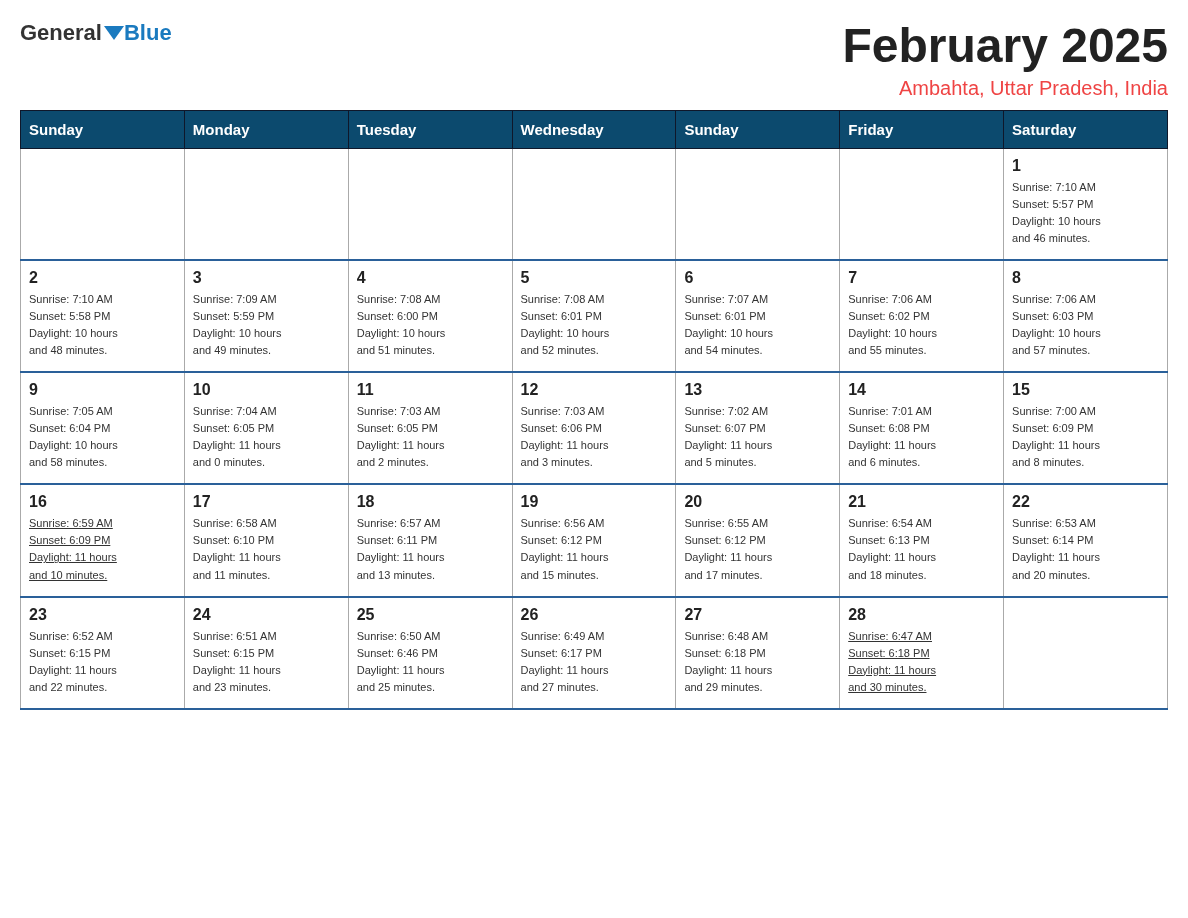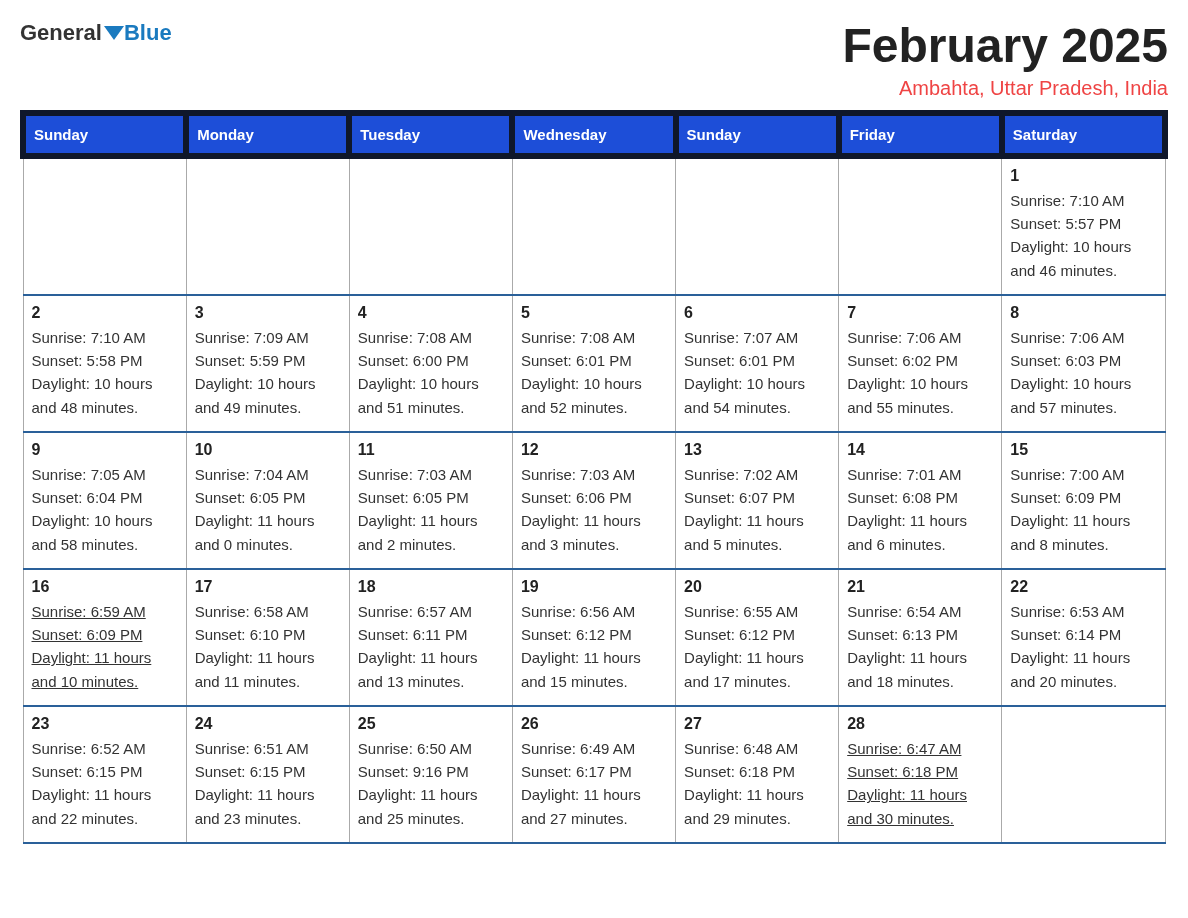--- a/index.html
+++ b/index.html
@@ -58,47 +58,47 @@
       font-size: 20px;
       color: #ef4444;
       margin-top: 4px;
     }
     .calendar {
       width: 100%;
       border-collapse: collapse;
       margin-top: 10px;
     }
     .calendar thead th {
-      background-color: #1d4ed8;
+      background-color: #0c4a6e;
       color: #fff;
       font-size: 15px;
       font-weight: bold;
       padding: 10px 8px;
       text-align: left;
-      border: 6px solid #0f172a;
+      border: 1px solid #0f172a;
     }
     .calendar tbody td {
       vertical-align: top;
       padding: 8px 8px 12px 8px;
       border: 1px solid #aaa;
       width: 14.28%;
       font-size: 13px;
       color: #333;
       min-height: 100px;
       background: #fff;
     }
     .day-number {
       font-size: 16px;
       font-weight: bold;
       color: #222;
       display: block;
       margin-bottom: 4px;
     }
     .day-info {
-      font-size: 15px;
+      font-size: 11px;
       color: #333;
       line-height: 1.55;
     }
     .empty-cell {
       background: #f9f9f9;
     }
     .calendar tbody tr {
       border-bottom: 2px solid #2a6099;
     }
     .calendar tbody td:first-child {
@@ -314,21 +314,21 @@
         <td>
           <span class="day-number">24</span>
           <div class="day-info" style="white-space: pre-line;">Sunrise: 6:51 AM
 Sunset: 6:15 PM
 Daylight: 11 hours
 and 23 minutes.</div>
         </td>
         <td>
           <span class="day-number">25</span>
           <div class="day-info" style="white-space: pre-line;">Sunrise: 6:50 AM
-Sunset: 9:16 PM
+Sunset: 6:46 PM
 Daylight: 11 hours
 and 25 minutes.</div>
         </td>
         <td>
           <span class="day-number">26</span>
           <div class="day-info" style="white-space: pre-line;">Sunrise: 6:49 AM
 Sunset: 6:17 PM
 Daylight: 11 hours
 and 27 minutes.</div>
         </td>

